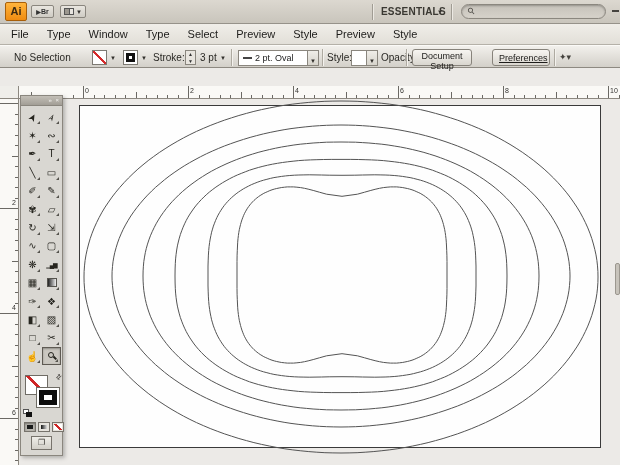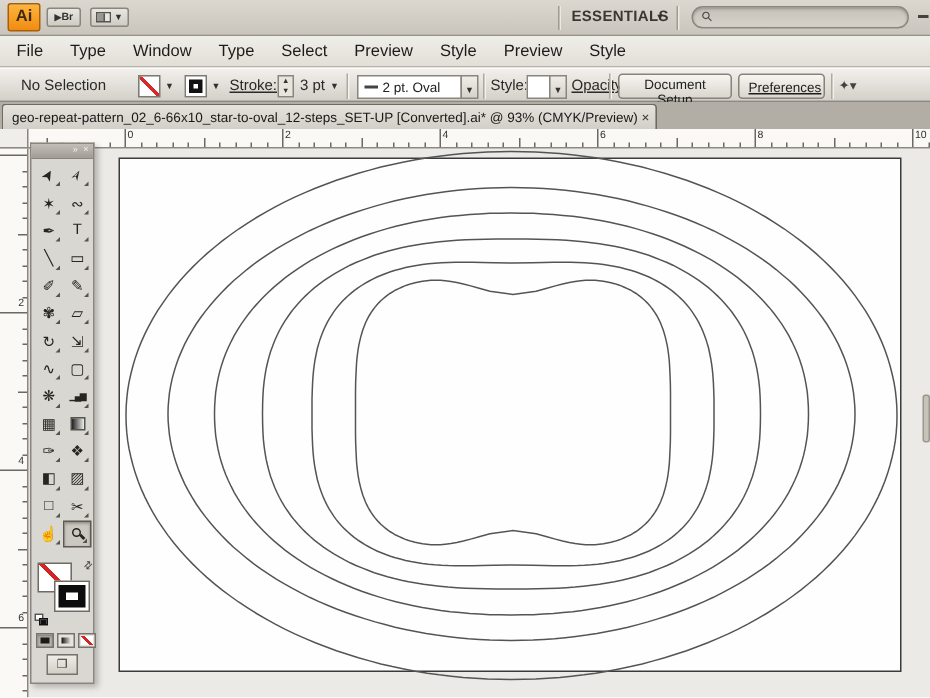--- a/index.html
+++ b/index.html
@@ -35,21 +35,21 @@
 
   
   .menubar{position:absolute;left:0;top:24px;width:620px;height:21px;
     background:linear-gradient(#f0eee9,#e2dfd8);border-bottom:1px solid #b5b1a8;display:flex;padding-left:2px;}
   .menu-item{font-size:11px;color:#1d1c1a;line-height:20px;padding:0 9px;cursor:default;}
 
   
   .controlbar{position:absolute;left:0;top:45px;width:620px;height:23px;
     background:linear-gradient(#f2f0ec,#d3d0c9);border-bottom:1px solid #8d8981;border-top:1px solid #fbfaf7;}
   .controlbar .lbl{position:absolute;top:6px;font-size:10px;color:#2a2925;}
-  .link{color:#3b54bb;text-decoration:underline;cursor:pointer;}
+  .link{color:#3b54bb;cursor:pointer;}
   .swatch{position:absolute;top:4px;width:15px;height:15px;border:1px solid #7d7a73;background:#fff;}
   .swatch.nofill{background:linear-gradient(45deg,#fff 43%,#d42a2a 43%,#d42a2a 57%,#fff 57%);}
   .swatch.stroke{background:#fff;}
   .swatch.stroke i{position:absolute;left:2px;top:2px;right:2px;bottom:2px;border:3px solid #111;display:block;}
   .cb-caret{position:absolute;top:9px;}
   .stepper{position:absolute;left:185px;top:4px;width:11px;height:15px;border:1px solid #8a867e;background:#e8e5df;
     font-size:5px;line-height:7px;text-align:center;color:#333;}
   .combo{position:absolute;top:4px;height:16px;border:1px solid #8a867e;background:#fff;font-size:9px;color:#222;}
   .combo .prev{display:inline-block;width:9px;border-top:2px solid #444;margin:0 3px 2px 4px;}
   .combo-btn{position:absolute;top:4px;width:12px;height:16px;border:1px solid #8a867e;background:linear-gradient(#efede8,#d6d3cb);
@@ -161,32 +161,26 @@
     <span class="caret cb-caret" style="left:220px">▼</span>
     <span class="cb-sep" style="left:231px"></span>
     <span class="combo" style="left:238px;width:70px;line-height:14px;"><span class="prev"></span><span>2 pt. Oval</span></span>
     <span class="combo-btn" style="left:307px"><span class="caret">▼</span></span>
     <span class="cb-sep" style="left:322px"></span>
     <span class="lbl" style="left:327px">Style:</span>
     <span class="combo" style="left:351px;width:16px;"></span>
     <span class="combo-btn" style="left:366px"><span class="caret">▼</span></span>
     <span class="lbl link" style="left:381px">Opacity</span>
     <span class="cb-sep" style="left:406px"></span>
-    <button class="pushbtn" style="left:412px;width:76px;">Document Setup</button>
+    <button class="pushbtn" style="left:412px;width:60px;">Document Setup</button>
     <button class="pushbtn" style="left:492px;width:58px;text-decoration:underline;">Preferences</button>
     <span class="cb-sep" style="left:554px"></span>
     <span class="opticon">✦▾</span>
   </div>
 
-  <div class="tabstrip">
-    <div class="doctab">
-      <span class="title">geo-repeat-pattern_02_6-66x10_star-to-oval_12-steps_SET-UP [Converted].ai* @ 93% (CMYK/Preview)</span>
-      <span class="close">×</span>
-    </div>
-  </div>
 
   <div class="hruler" id="hruler">
       <i class="tick" style="left: 9.5px; bottom: 0px; width: 1px; height: 3.5px;"></i>
       <i class="tick" style="left: 20px; bottom: 0px; width: 1px; height: 3.5px;"></i>
       <i class="tick" style="left: 30.5px; bottom: 0px; width: 1px; height: 6px;"></i>
       <i class="tick" style="left: 41px; bottom: 0px; width: 1px; height: 3.5px;"></i>
       <i class="tick" style="left: 51.5px; bottom: 0px; width: 1px; height: 3.5px;"></i>
       <i class="tick" style="left: 62px; bottom: 0px; width: 1px; height: 3.5px;"></i>
       <i class="tick" style="left: 72.5px; bottom: 0px; width: 1px; height: 3.5px;"></i>
       <i class="tick" style="left: 83px; top: 0px; width: 1px; height: 13px;"></i>

